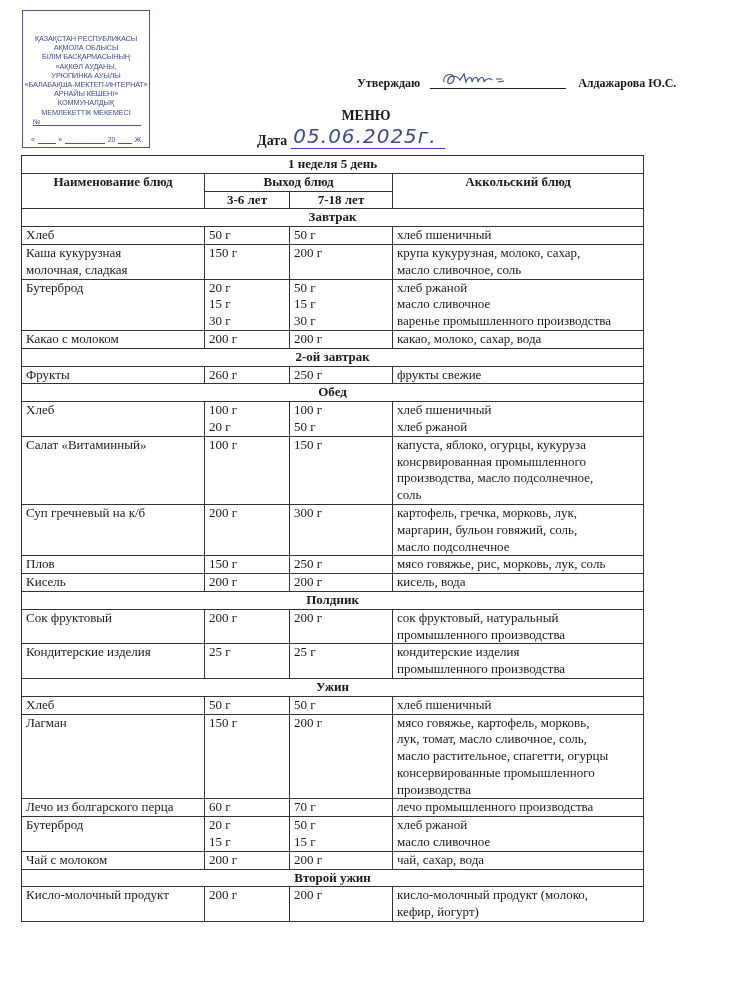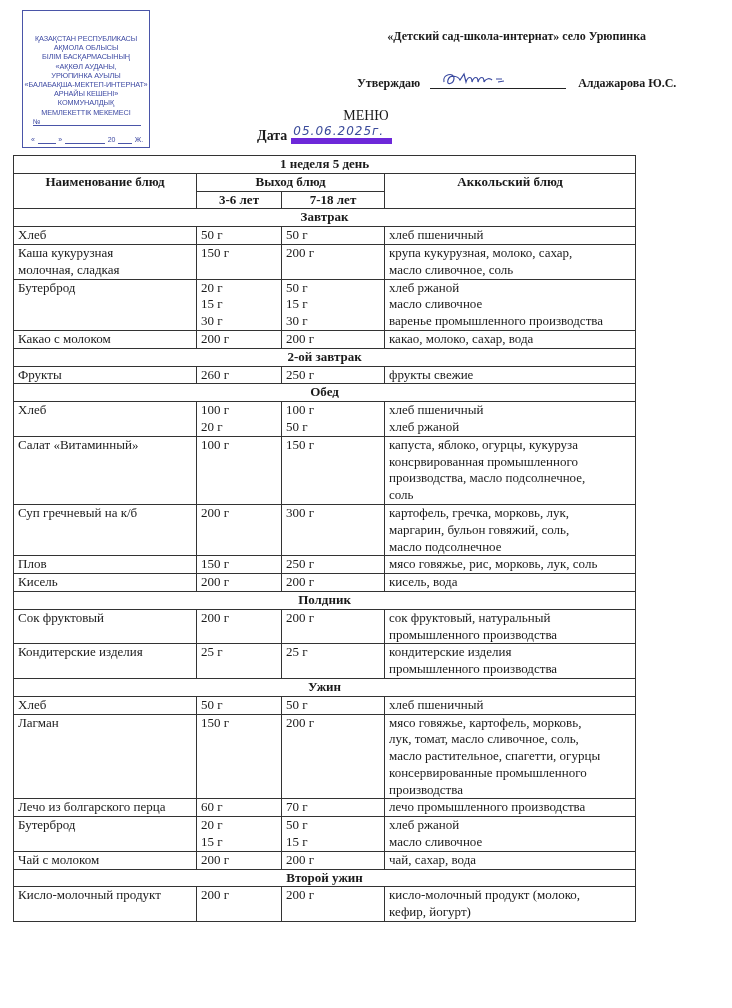--- a/index.html
+++ b/index.html
@@ -38,34 +38,34 @@
     .approve-row .sigline {
       display: inline-block; width: 136px; border-bottom: 1px solid #222; height: 14px;
       position: relative; margin: 0 4px 2px 2px;
     }
     .signature {
       position: absolute; left: 10px; top: -6px; width: 70px; height: 22px;
     }
 
     .title {
       position: absolute; left: 0; width: 732px; top: 108px; text-align: center;
-      font-weight: normal; font-size: 14px;
+      font-weight: bold; font-size: 14px;
     }
     .date-row {
       position: absolute; left: 257px; top: 124px; font-weight: bold; font-size: 14px;
       display: flex; align-items: flex-end;
     }
     .date-row .handwritten {
-      display: inline-block; margin-left: 4px; border-bottom: 6px solid #6d28d9;
+      display: inline-block; margin-left: 4px; border-bottom: 1px solid #6d28d9;
       font-family: "DejaVu Sans", sans-serif; font-weight: normal; font-style: italic;
-      color: #3a4a9a; font-size: 12px; letter-spacing: 1px; padding: 0 8px 0 2px;
+      color: #3a4a9a; font-size: 20px; letter-spacing: 1px; padding: 0 8px 0 2px;
     }
 
     table.menu {
-      position: absolute; left: 13px; top: 155px; width: 622px;
+      position: absolute; left: 21px; top: 155px; width: 622px;
       border-collapse: collapse; table-layout: fixed; font-size: 13px;
     }
     table.menu td, table.menu th {
       border: 1px solid #333; padding: 0 4px; vertical-align: top;
       line-height: 16.8px; font-weight: normal; text-align: left;
     }
     table.menu th { font-weight: bold; text-align: center; }
     table.menu .section td { font-weight: bold; text-align: center; }
     .multi span { display: block; }
     col.c1 { width: 183px; } col.c2 { width: 85px; } col.c3 { width: 103px; } col.c4 { width: 251px; }
@@ -91,21 +91,20 @@
     <span style="flex:0 0 18px;border-bottom:0.8px solid #4a55a8;"></span>
     <span>»</span>
     <span style="flex:0 0 40px;border-bottom:0.8px solid #4a55a8;"></span>
     <span>20</span>
     <span style="flex:0 0 14px;border-bottom:0.8px solid #4a55a8;"></span>
     <span>ж.</span>
   </div>
 </div>
 
 <div class="approval">
-  <span class="line">«Детский сад-школа-интернат» село Урюпинка</span>
 </div>
 <div class="approve-row">
   <span>Утверждаю</span>
   <span class="sigline">
     <svg class="signature" viewBox="0 0 70 22">
       <path d="M4 14 C2 6, 14 4, 14 10 C14 16, 6 18, 8 12 C10 6, 18 8, 20 12 L24 6 L26 14 C28 8, 32 8, 32 14 C34 8, 38 8, 38 14 C40 8, 44 8, 44 14 C46 10, 50 10, 52 12 M56 11 L62 11 M58 14 L64 13" fill="none" stroke="#3a4aa0" stroke-width="1.2"></path>
     </svg>
   </span>
   <span>Алдажарова Ю.С.</span>
 </div>

